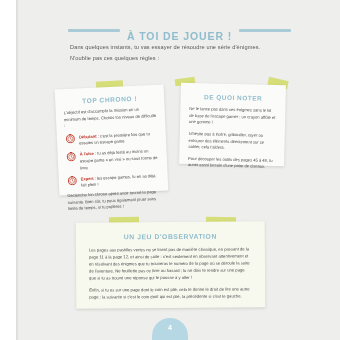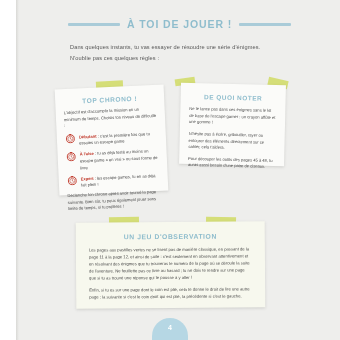--- a/index.html
+++ b/index.html
@@ -48,20 +48,21 @@
     width: 52px;
     background: #a9cbd8;
     border-radius: 1px;
   }
   .header-title {
     color: #8fbdcd;
     font-size: 10.5px;
     font-weight: bold;
     letter-spacing: 0.9px;
     white-space: nowrap;
+    margin-top: 12px;
   }
 
   .intro {
     position: absolute;
     left: 70px; top: 42px;
     width: 215px;
     color: #585858;
     font-size: 5.6px;
     line-height: 1.95;
     letter-spacing: 0.12px;

